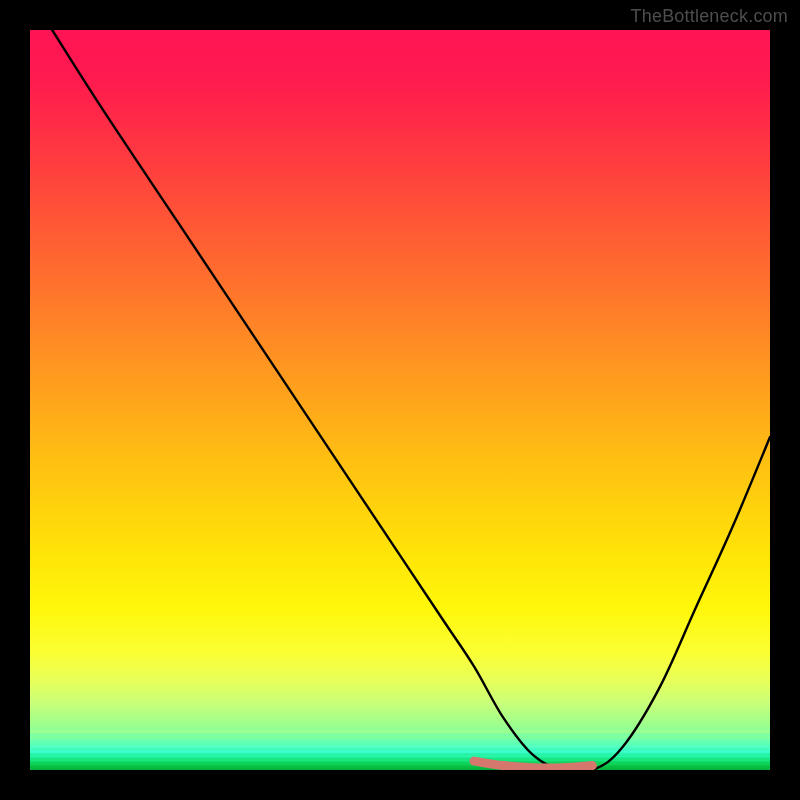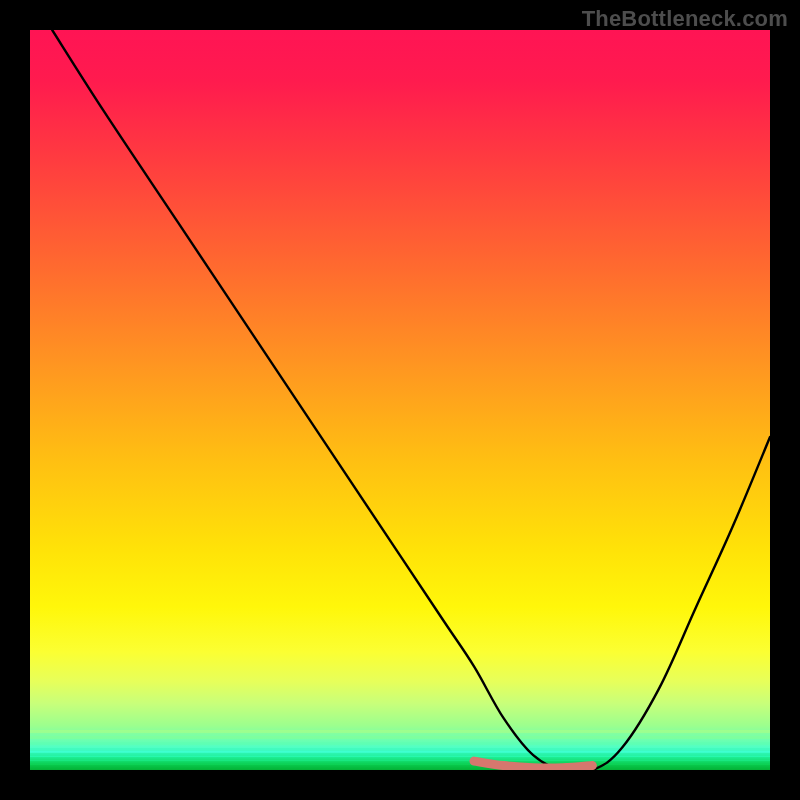--- a/index.html
+++ b/index.html
@@ -15,22 +15,22 @@
     position: relative;
     width: 800px;
     height: 800px;
     background: #000;
   }
   .watermark {
     position: absolute;
     top: 6px;
     right: 12px;
     color: #4d4d4d;
-    font-size: 22px;
-    font-weight: 700;
+    font-size: 18px;
+    font-weight: 400;
     z-index: 10;
     letter-spacing: 0.2px;
   }
   .plot-area {
     position: absolute;
     left: 30px;
     top: 30px;
     width: 740px;
     height: 740px;
     overflow: hidden;

